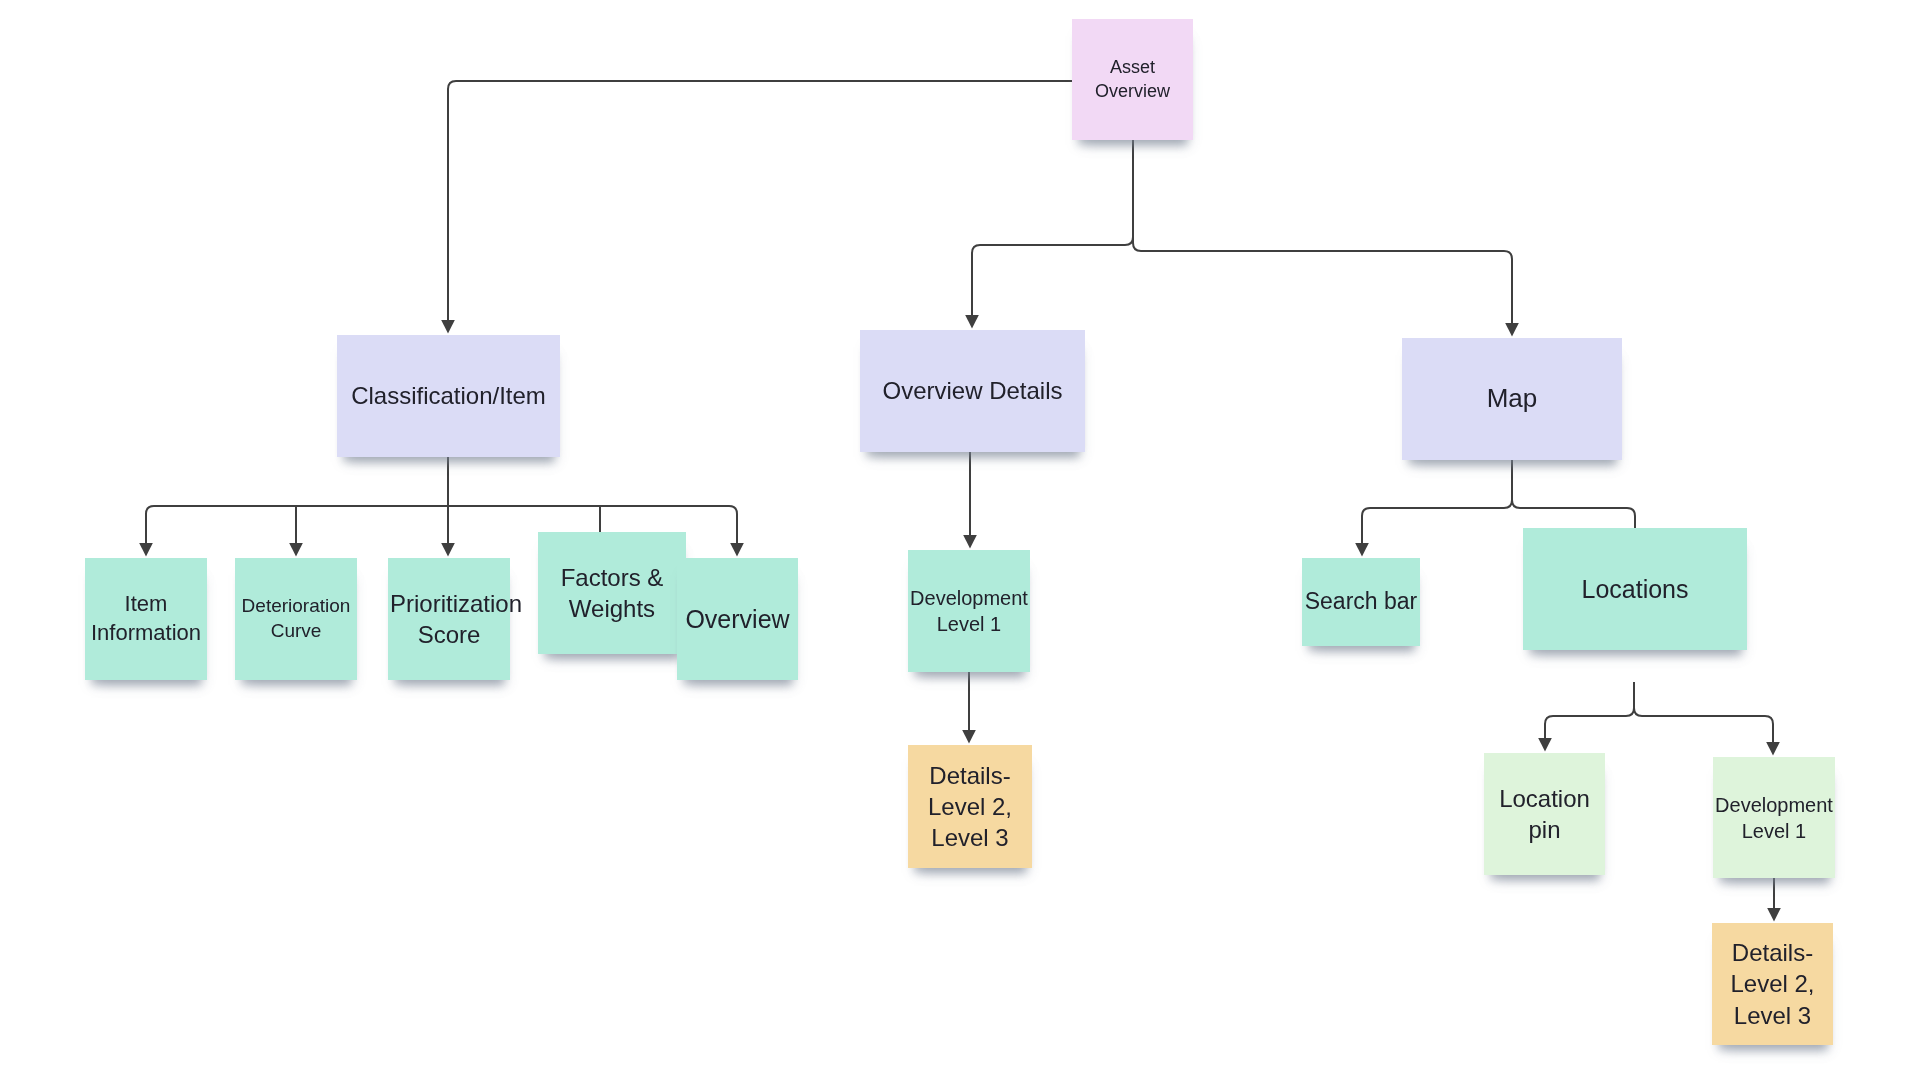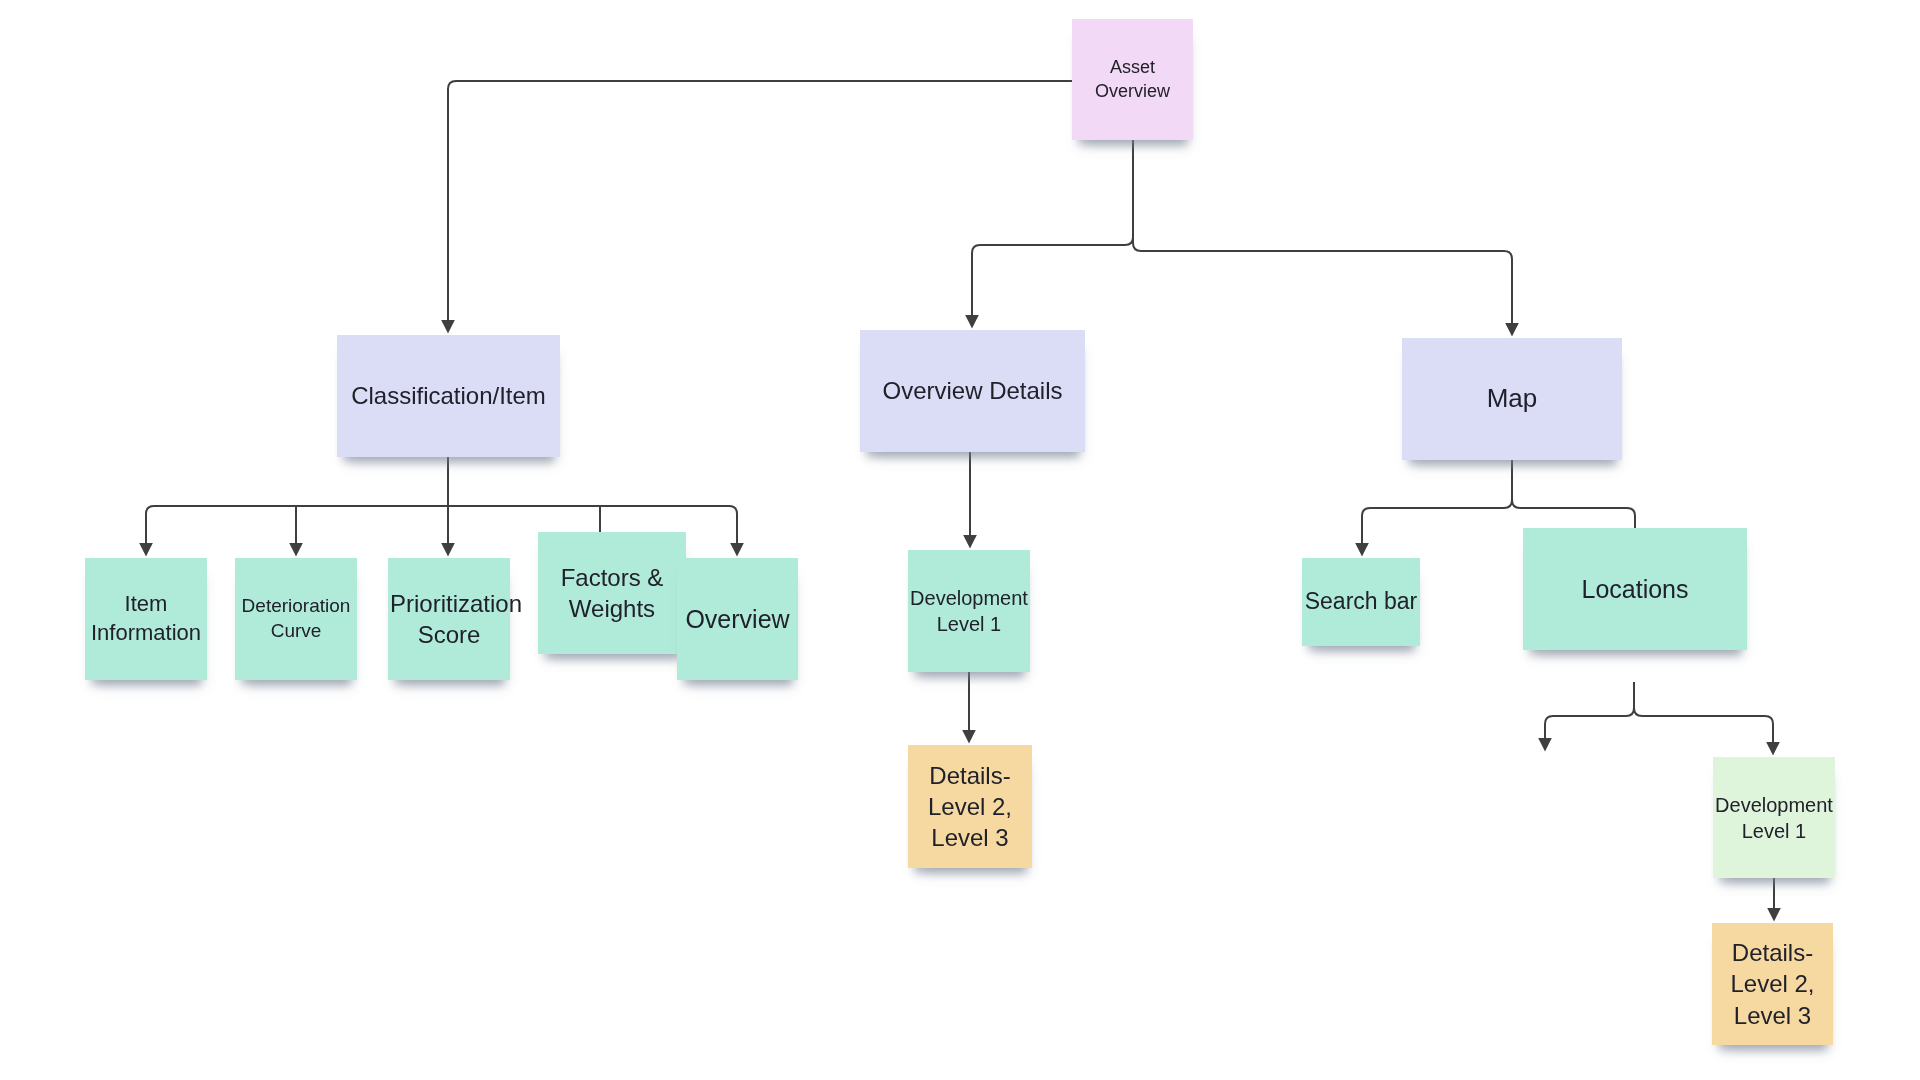--- a/index.html
+++ b/index.html
@@ -128,20 +128,23 @@
   </div>
 
   <div class="note note--teal" style="left:1302px;top:558px;width:118px;height:88px;font-size:23px">
     <span class="note-label">Search bar</span>
   </div>
 
   <div class="note note--teal" style="left:1523px;top:528px;width:224px;height:122px;font-size:25px">
     <span class="note-label">Locations</span>
   </div>
 
+  <div class="note note--green" style="left:1484px;top:753px;width:121px;height:122px;font-size:24px">
+    <span class="note-label">Location pin</span>
+  </div>
 
   <div class="note note--green" style="left:1713px;top:757px;width:122px;height:121px;font-size:20px">
     <span class="note-label">Development Level 1</span>
   </div>
 
   <div class="note note--orange" style="left:1712px;top:923px;width:121px;height:122px;font-size:24px">
     <span class="note-label">Details- Level 2, Level 3</span>
   </div>
 
 </div>

